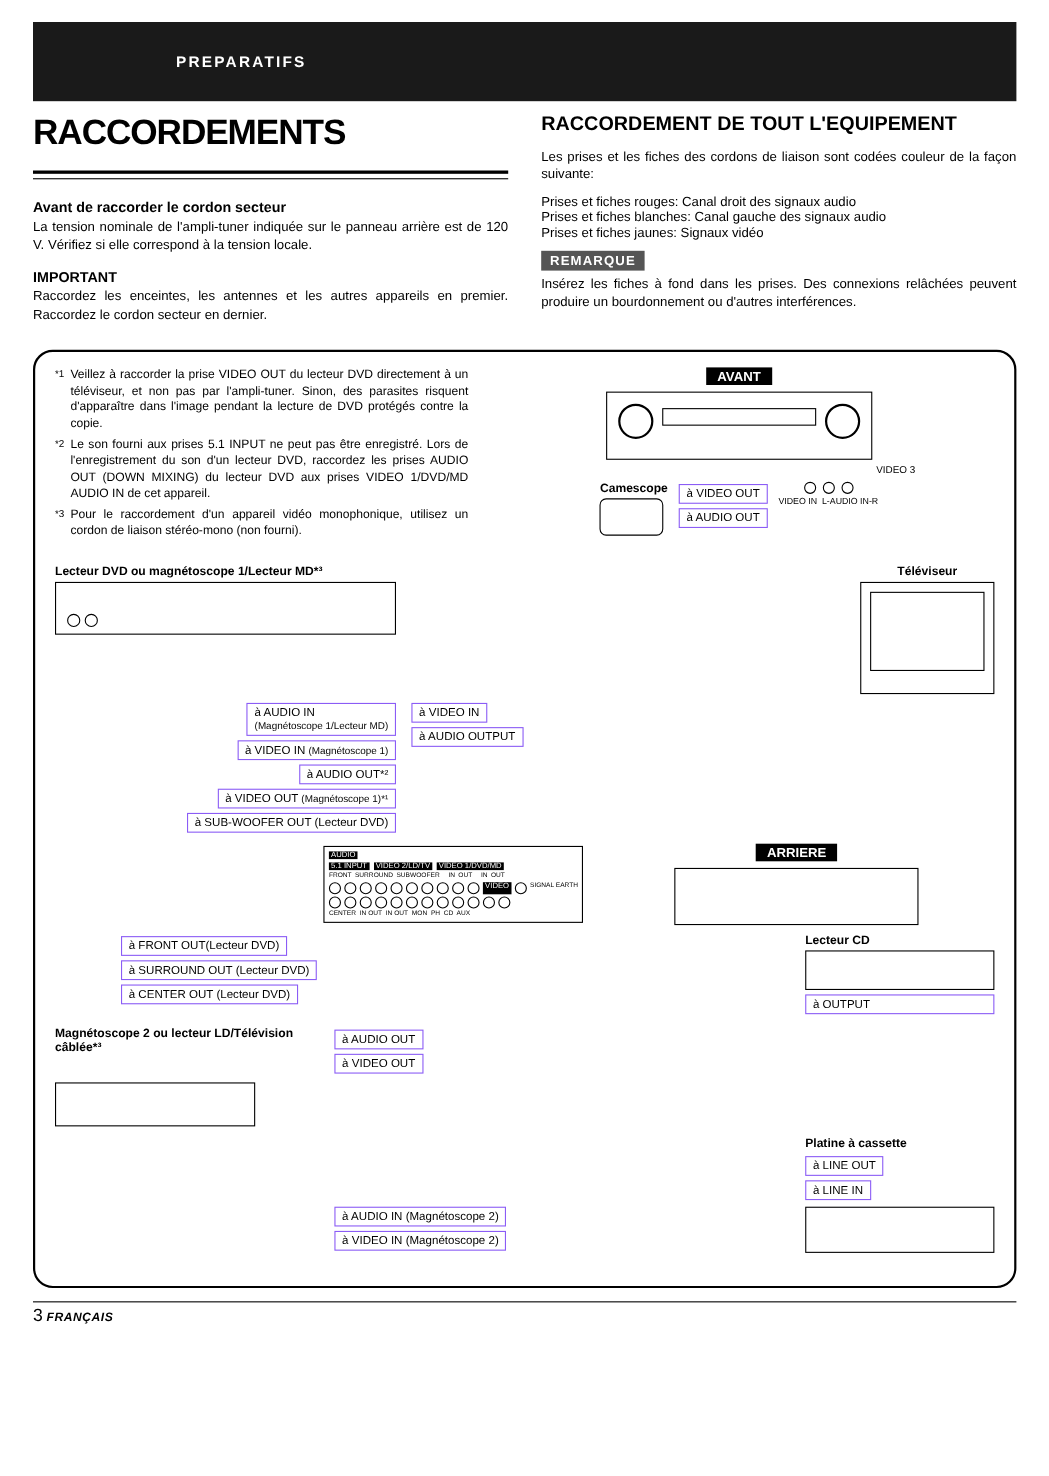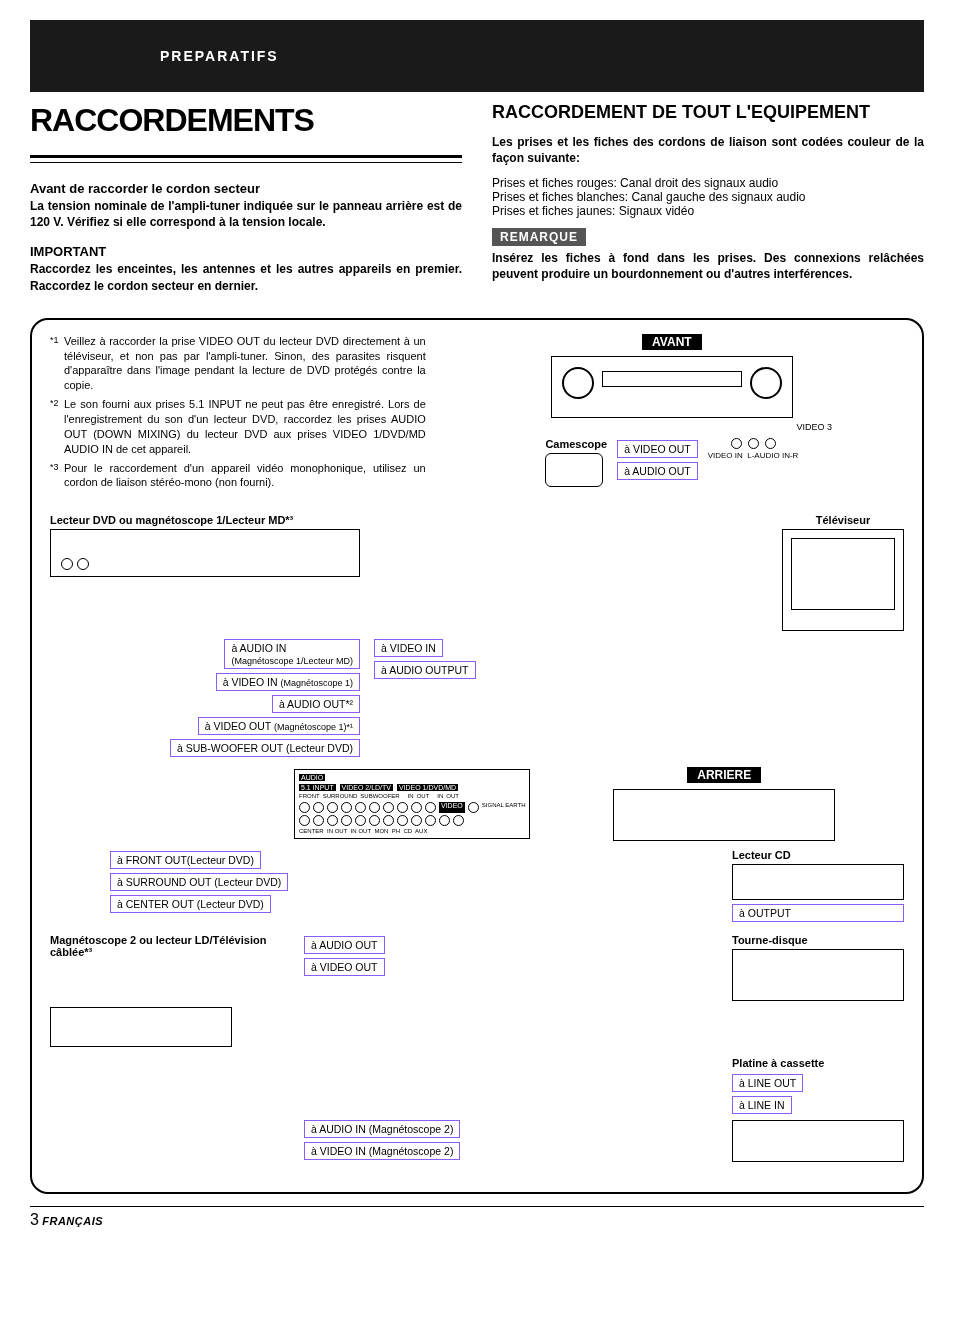--- a/index.html
+++ b/index.html
@@ -49,21 +49,20 @@
   .right-title {
     font-weight: bold;
     font-size: 18px;
     margin: 0 0 10px 0;
     line-height: 1.2;
   }
   p {
     margin: 0 0 10px 0;
     text-align: justify;
     line-height: 1.35;
-    font-weight: bold;
   }
   .note-badge {
     display: inline-block;
     background: #555;
     color: #fff;
     padding: 2px 8px;
     font-weight: bold;
     font-size: 12px;
     letter-spacing: 1px;
     margin-bottom: 4px;
@@ -429,24 +428,20 @@
 
     <div class="flex-row" style="margin-top:10px">
       <div style="width:240px">
         <div class="dev-label">Magnétoscope 2 ou lecteur LD/Télévision câblée*³</div>
       </div>
       <div class="conn-stack">
         <div class="conn-box">à AUDIO OUT</div>
         <div class="conn-box">à VIDEO OUT</div>
       </div>
       <div class="grow"></div>
-      <div>
-        <div class="dev-label">Tourne-disque</div>
-        <div class="turntable-box"></div>
-      </div>
     </div>
 
     <div class="flex-row" style="margin-top:6px">
       <div style="width:240px">
         <div class="vcr2-box"></div>
       </div>
       <div class="grow"></div>
     </div>
 
     <div class="flex-row" style="margin-top:10px; align-items:flex-end">

